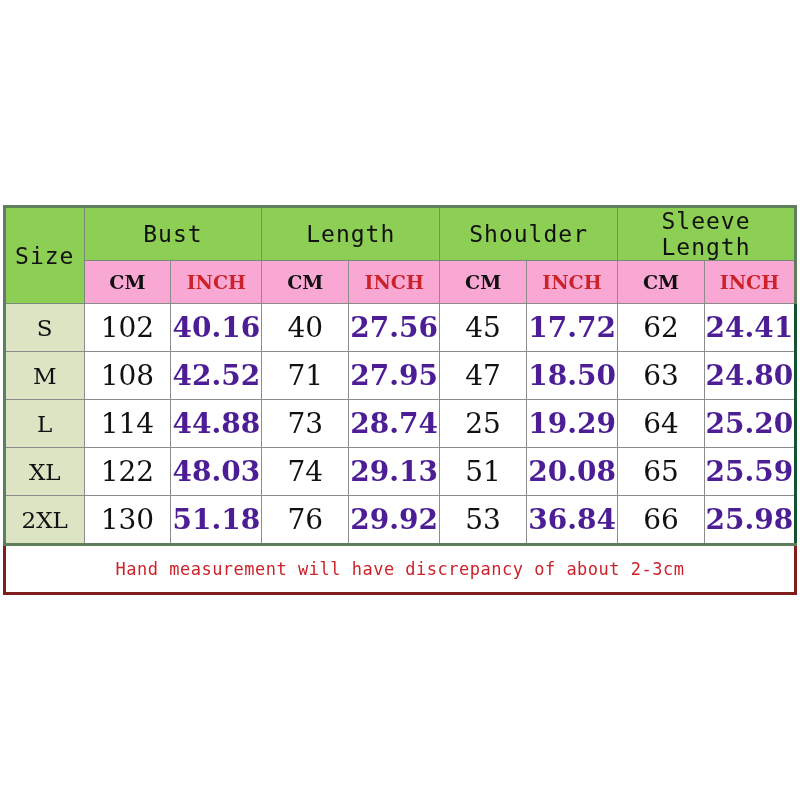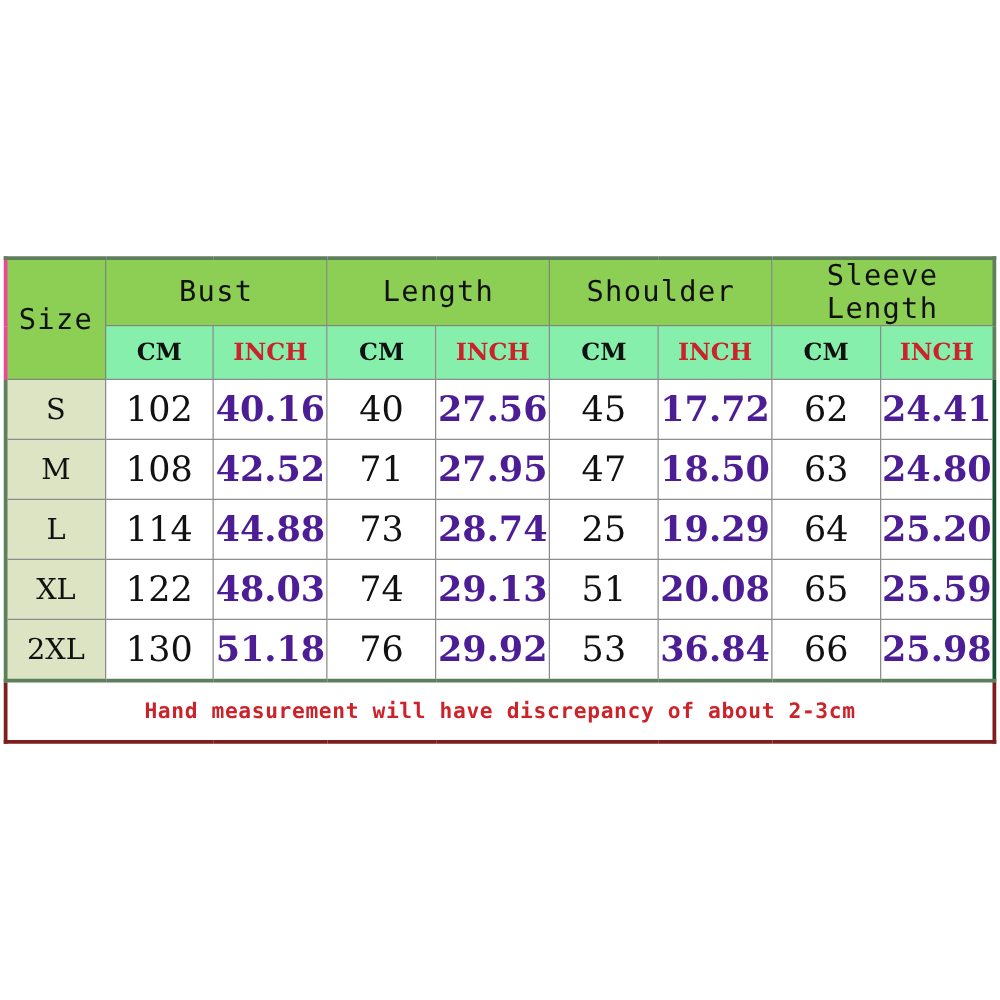--- a/index.html
+++ b/index.html
@@ -45,30 +45,30 @@
     height: 47px;
     font-family: "DejaVu Sans Mono", monospace;
     font-size: 23px;
     letter-spacing: 1px;
     border-top: 3px solid #5f7f5c;
     border-left-color: #7a8a7a;
     border-right-color: #7a8a7a;
     border-bottom: 1px solid #7a8a7a;
   }
   tr.group-head th.size-head {
-    border-left: 3px solid #ec4899;
+    border-left: 3px solid #737373;
   }
   tr.group-head th.last-head {
     border-right: 3px solid #5f7f5c;
   }
 
   
   tr.unit-head td {
     height: 42px;
-    background: #86efac;
+    background: #f9a8d4;
     font-family: "DejaVu Serif", serif;
     font-size: 19px;
     font-weight: bold;
   }
   tr.unit-head td.u-cm { color: #111111; }
   tr.unit-head td.u-inch { color: #CC2229; }
   tr.unit-head td.last-col { border-right: 3px solid #5f7f5c; }
 
   
   tr.data-row td {
@@ -92,21 +92,20 @@
   
   tr.note-row td {
     height: 46px;
     background: #ffffff;
     color: #CC2229;
     font-family: "DejaVu Sans Mono", monospace;
     font-size: 17px;
     letter-spacing: 0.5px;
     border: 3px solid #7f1d1d;
     border-top-width: 3px;
-    font-weight: bold;
   }
 
   
   col.c-size  { width: 76px; }
   col.c-cm    { width: 83px; }
   col.c-inch  { width: 87px; }
 </style>
 </head>
 <body>
 

